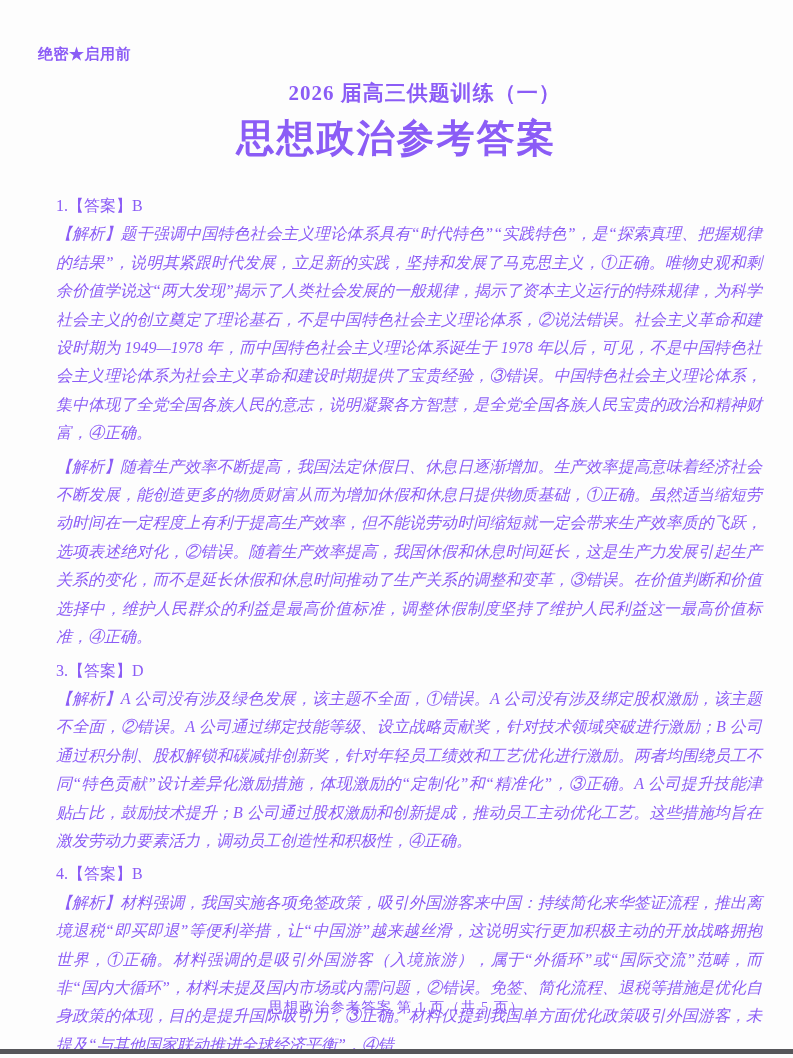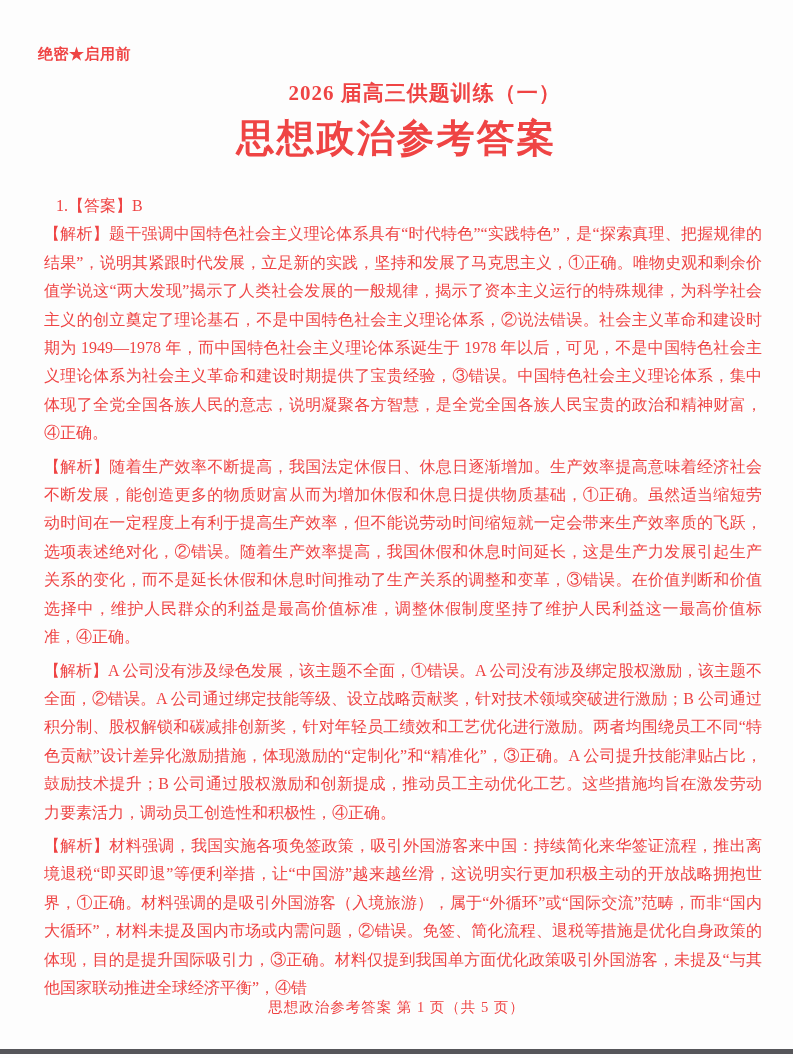--- a/index.html
+++ b/index.html
@@ -7,21 +7,21 @@
     padding: 0;
     background: #ffffff;
   }
   .page {
     position: relative;
     width: 793px;
     height: 1058px;
     background: #fdfdfd;
     overflow: hidden;
     font-family: "Liberation Serif", "DejaVu Serif", serif;
-    color: #ef4444;
+    color: #8b5cf6;
   }
   .security-notice {
     position: absolute;
     left: 38px;
     top: 45px;
     font-size: 15px;
     font-weight: bold;
     letter-spacing: 0.5px;
   }
   .exam-title {
@@ -53,25 +53,26 @@
   }
   .answer-block { margin: 0; }
   .answer-block + .answer-block { margin-top: 5px; }
   .answer-line {
     font-size: 16px;
     line-height: 28.4px;
     white-space: nowrap;
     margin-left: 20px;
   }
   .analysis {
-    margin-left: 8px;
+    margin-left: 20px;
     font-size: 16px;
     line-height: 28.4px;
     text-align: justify;
     text-justify: inter-character;
+    font-style: italic;
   }
   .footer {
     position: absolute;
     top: 998px;
     left: 0;
     width: 100%;
     text-align: center;
     font-size: 14.5px;
     letter-spacing: 1px;
   }
@@ -100,24 +101,26 @@
     <div class="answer-block">
       <div class="answer-line"><span>1.</span><span>【答案】</span><span>B</span></div>
       <div class="analysis"><span>【解析】</span><span>题干强调中国特色社会主义理论体系具有“时代特色”“实践特色”，是“探索真理、把握规律的结果”，说明其紧跟时代发展，立足新的实践，坚持和发展了马克思主义，①正确。唯物史观和剩余价值学说这“两大发现”揭示了人类社会发展的一般规律，揭示了资本主义运行的特殊规律，为科学社会主义的创立奠定了理论基石，不是中国特色社会主义理论体系，②说法错误。社会主义革命和建设时期为 1949—1978 年，而中国特色社会主义理论体系诞生于 1978 年以后，可见，不是中国特色社会主义理论体系为社会主义革命和建设时期提供了宝贵经验，③错误。中国特色社会主义理论体系，集中体现了全党全国各族人民的意志，说明凝聚各方智慧，是全党全国各族人民宝贵的政治和精神财富，④正确。</span></div>
     </div>
 
     <div class="answer-block">
       <div class="analysis"><span>【解析】</span><span>随着生产效率不断提高，我国法定休假日、休息日逐渐增加。生产效率提高意味着经济社会不断发展，能创造更多的物质财富从而为增加休假和休息日提供物质基础，①正确。虽然适当缩短劳动时间在一定程度上有利于提高生产效率，但不能说劳动时间缩短就一定会带来生产效率质的飞跃，选项表述绝对化，②错误。随着生产效率提高，我国休假和休息时间延长，这是生产力发展引起生产关系的变化，而不是延长休假和休息时间推动了生产关系的调整和变革，③错误。在价值判断和价值选择中，维护人民群众的利益是最高价值标准，调整休假制度坚持了维护人民利益这一最高价值标准，④正确。</span></div>
     </div>
 
     <div class="answer-block">
+      <div class="answer-line"><span>3.</span><span>【答案】</span><span>D</span></div>
       <div class="analysis"><span>【解析】</span><span>A 公司没有涉及绿色发展，该主题不全面，①错误。A 公司没有涉及绑定股权激励，该主题不全面，②错误。A 公司通过绑定技能等级、设立战略贡献奖，针对技术领域突破进行激励；B 公司通过积分制、股权解锁和碳减排创新奖，针对年轻员工绩效和工艺优化进行激励。两者均围绕员工不同“特色贡献”设计差异化激励措施，体现激励的“定制化”和“精准化”，③正确。A 公司提升技能津贴占比，鼓励技术提升；B 公司通过股权激励和创新提成，推动员工主动优化工艺。这些措施均旨在激发劳动力要素活力，调动员工创造性和积极性，④正确。</span></div>
     </div>
 
     <div class="answer-block">
+      <div class="answer-line"><span>4.</span><span>【答案】</span><span>B</span></div>
       <div class="analysis"><span>【解析】</span><span>材料强调，我国实施各项免签政策，吸引外国游客来中国：持续简化来华签证流程，推出离境退税“即买即退”等便利举措，让“中国游”越来越丝滑，这说明实行更加积极主动的开放战略拥抱世界，①正确。材料强调的是吸引外国游客（入境旅游），属于“外循环”或“国际交流”范畴，而非“国内大循环”，材料未提及国内市场或内需问题，②错误。免签、简化流程、退税等措施是优化自身政策的体现，目的是提升国际吸引力，③正确。材料仅提到我国单方面优化政策吸引外国游客，未提及“与其他国家联动推进全球经济平衡”，④错</span></div>
     </div>
 
   </div>
 
   <div class="footer">思想政治参考答案 第 1 页（共 5 页）</div>
 
   <div class="bottom-bar"></div>
 
 </div>

